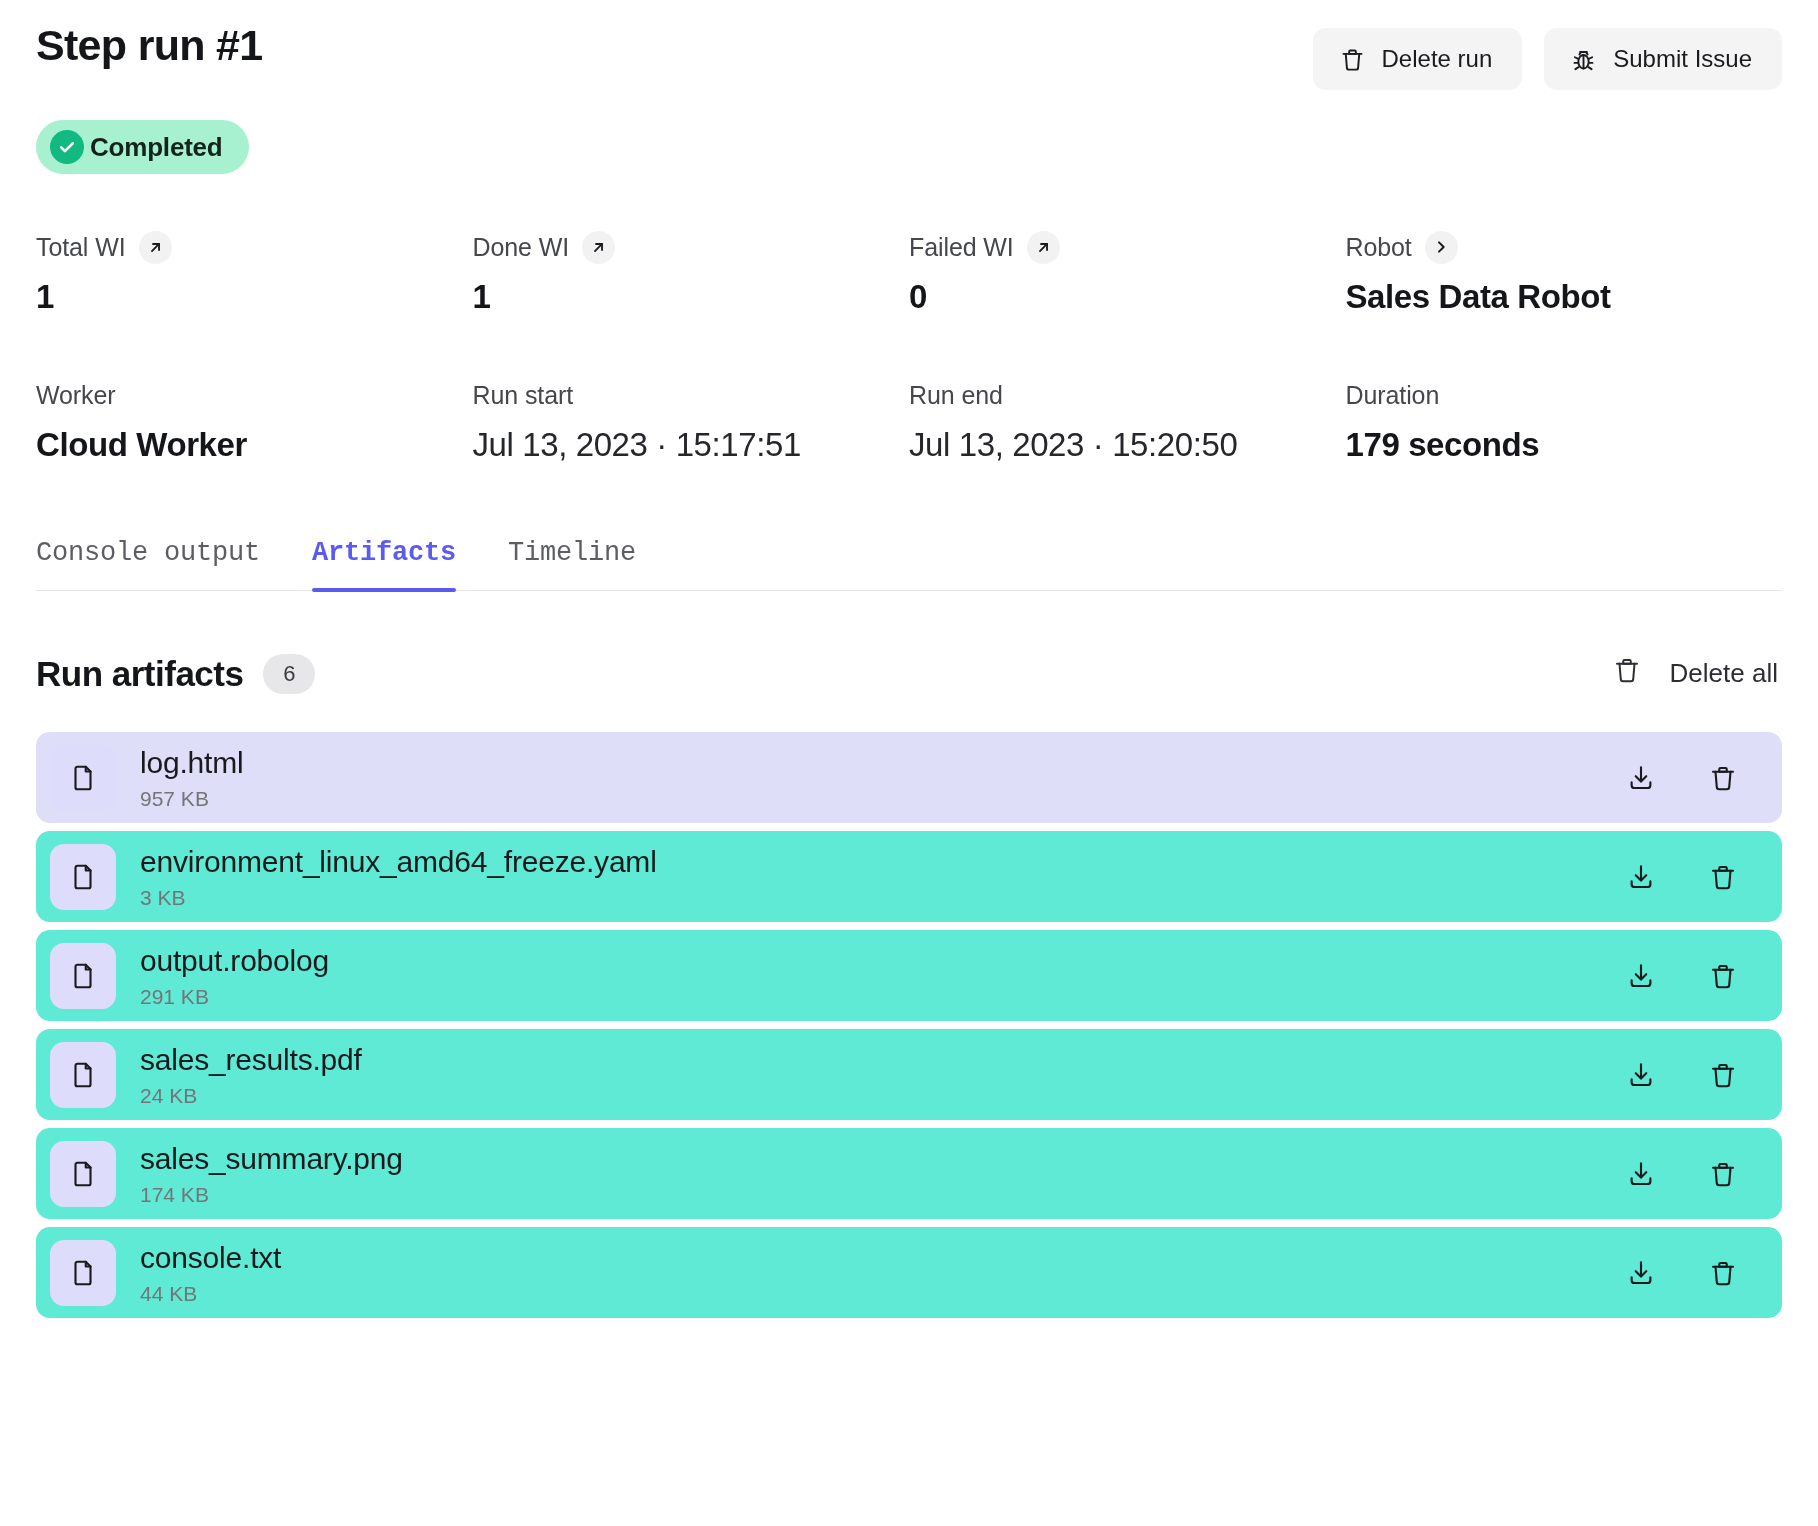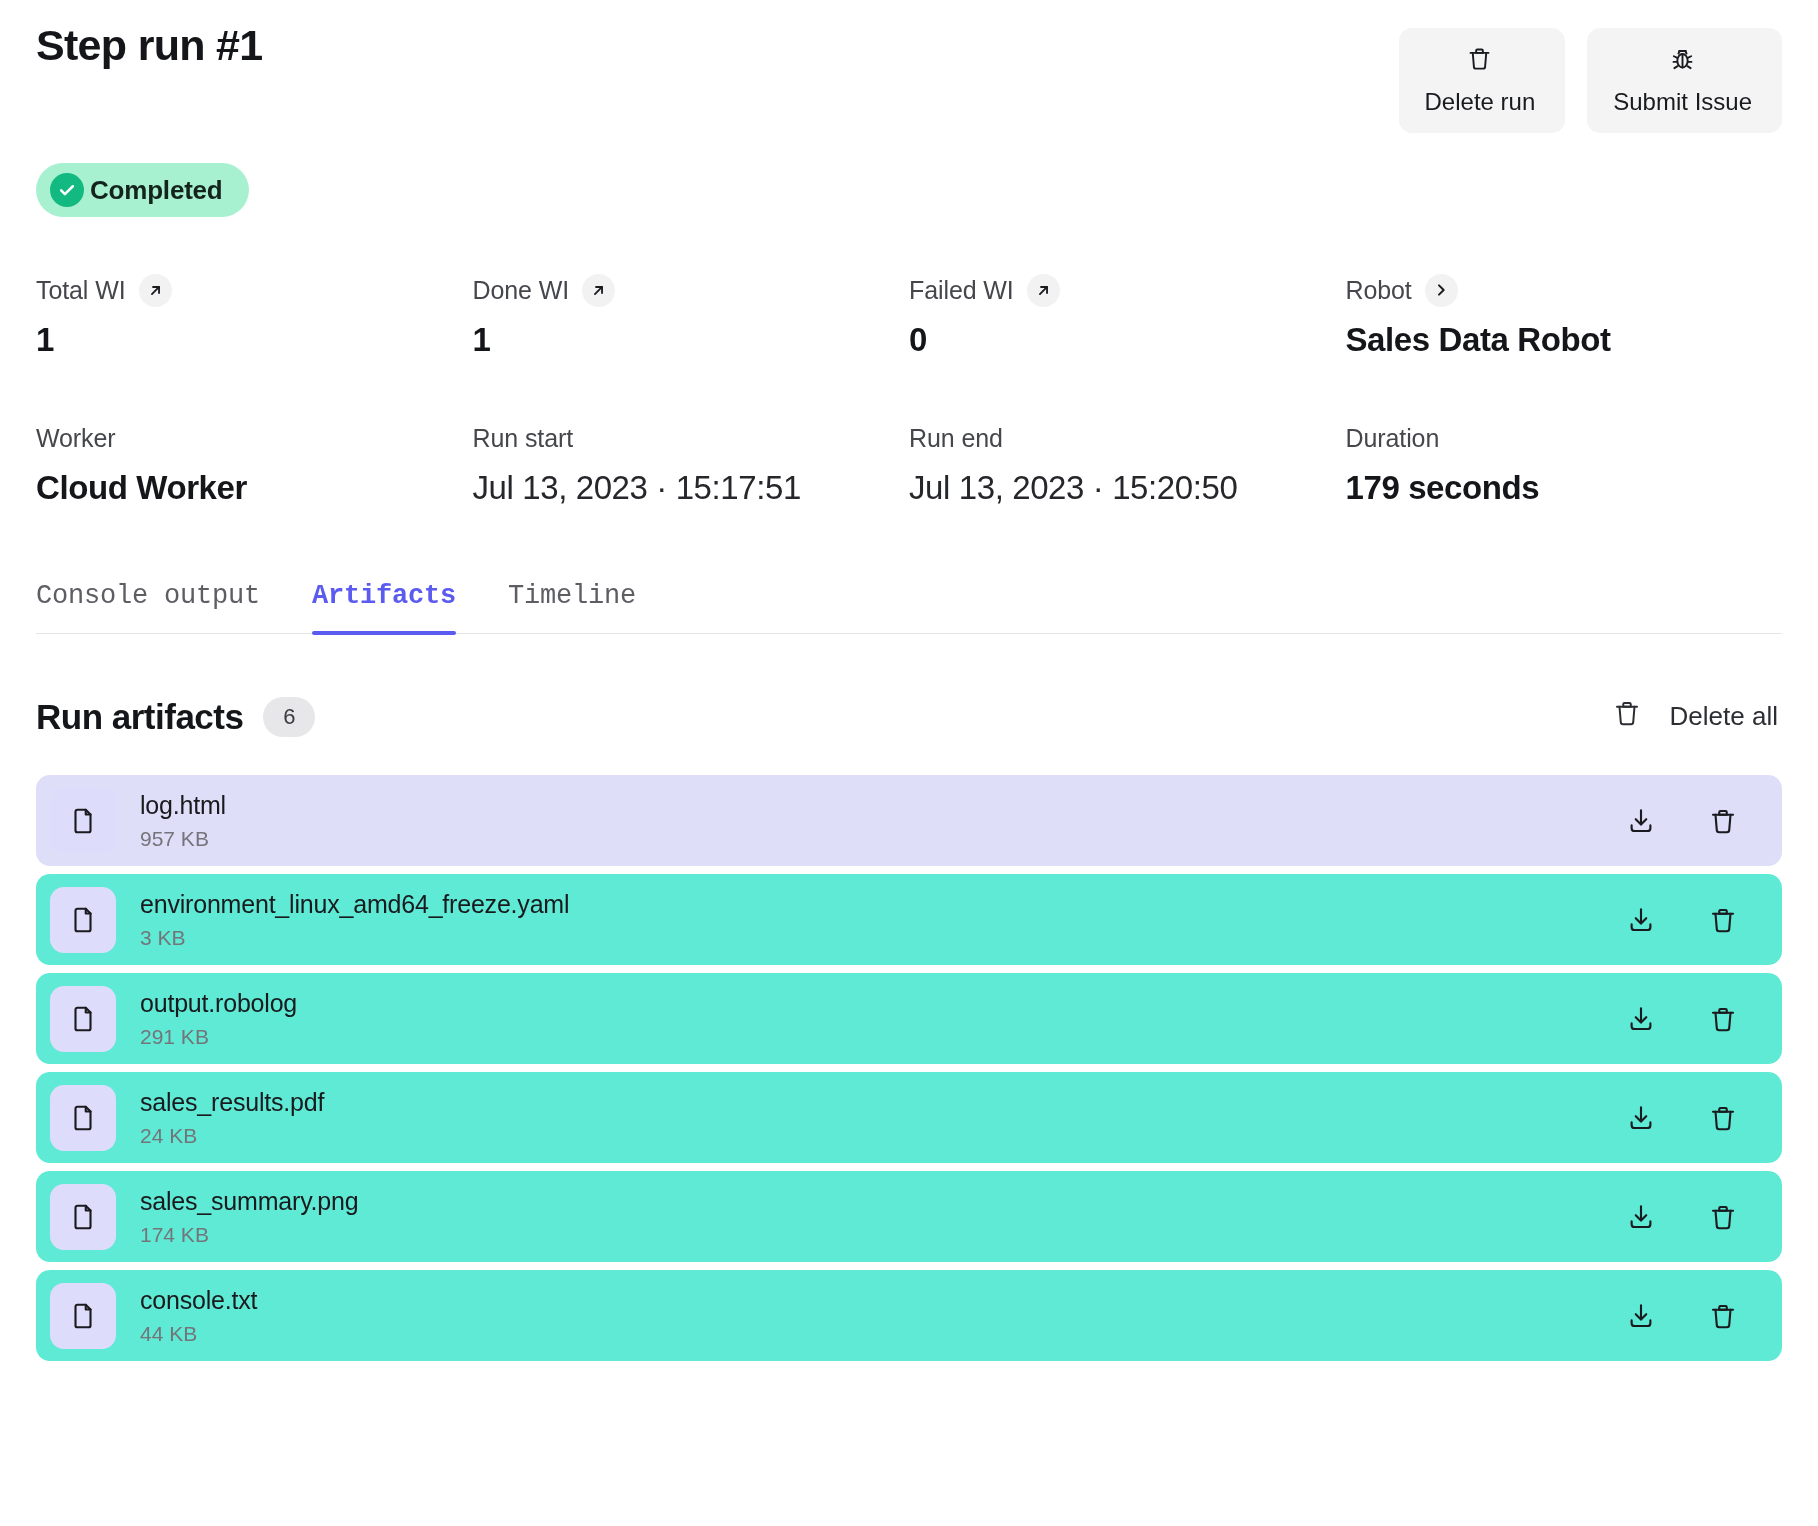--- a/index.html
+++ b/index.html
@@ -45,21 +45,20 @@
     gap: 16px;
     background: #f4f4f5;
     border: none;
     border-radius: 13px;
     padding: 17px 30px 17px 26px;
     font-family: inherit;
     font-size: 24px;
     color: #1a1b1f;
     cursor: pointer;
     white-space: nowrap;
-    flex-direction: column;
   }
   .pill-btn svg { display: block; flex: none; }
 
   
   .status-wrap { margin-top: 30px; }
   .status-badge {
     display: inline-flex;
     align-items: center;
     gap: 6px;
     background: #a7f0d0;
@@ -209,21 +208,21 @@
   .file-tile {
     width: 66px; height: 66px;
     border-radius: 14px;
     background: #dedcfb;
     display: flex; align-items: center; justify-content: center;
     flex: none;
     margin-right: 24px;
   }
   .file-meta { flex: 1 1 auto; min-width: 0; }
   .file-name {
-    font-size: 25px;
+    font-size: 30px;
     color: #191a1e;
     letter-spacing: -0.2px;
     line-height: 1.25;
     white-space: nowrap;
     overflow: hidden;
     text-overflow: ellipsis;
   }
   .file-size {
     font-size: 21px;
     color: #74757b;

